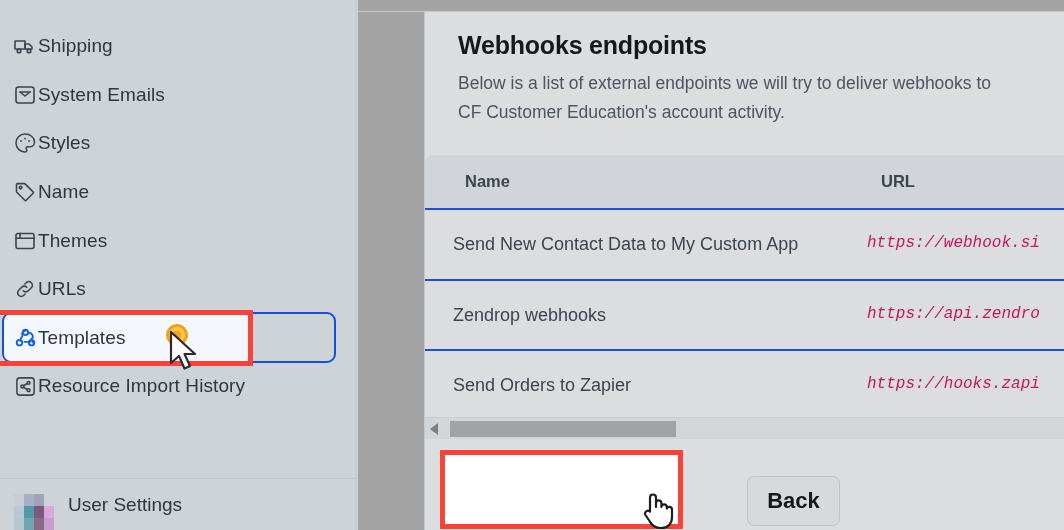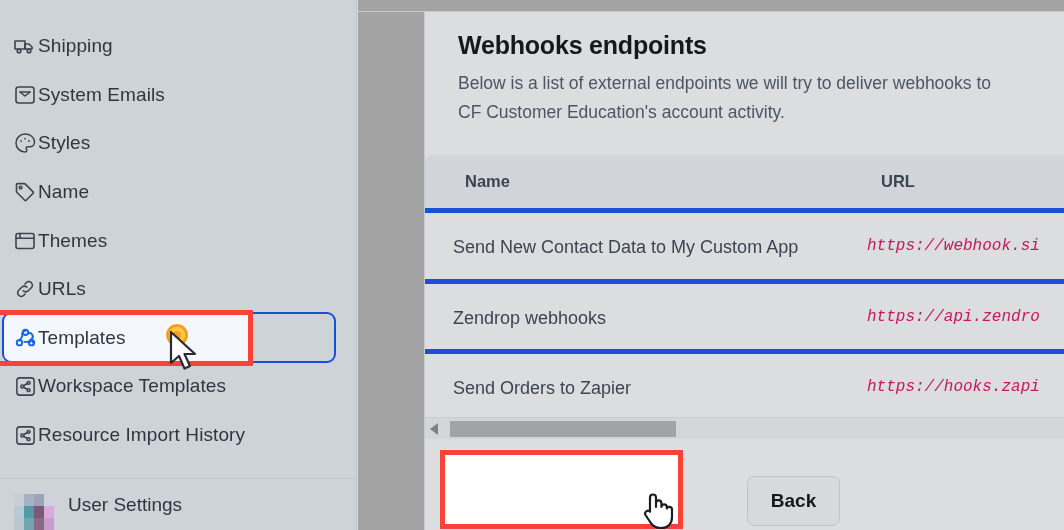--- a/index.html
+++ b/index.html
@@ -138,21 +138,21 @@
     font-size: 16.5px; font-weight: bold;
     color: #3c4452;
     white-space: nowrap;
   }
   .th.c-name { left: 40px; }
   .th.c-url  { left: 456px; }
 
   .trow {
     position: relative;
     height: 70.5px;
-    border-top: 5px solid #1d4ed8;
+    border-top: 2px solid #1d4ed8;
     background: #dbdddf;
   }
   .td {
     position: absolute; top: 24px;
     white-space: nowrap;
   }
   .td.c-name {
     left: 28px;
     font-size: 18px;
     color: #3c4452;
@@ -198,21 +198,21 @@
     letter-spacing: .1px;
     cursor: pointer;
   }
   #btn-back {
     position: absolute; left: 322px; top: 32px;
     width: 93px; height: 50px;
     background: #d7dadd;
     color: #14171c;
     border: 1px solid #bfc3c7; border-radius: 7px;
     font-family: "Liberation Sans", sans-serif;
-    font-size: 19px; font-weight: bold;
+    font-size: 22px; font-weight: bold;
     cursor: pointer;
   }
 
   
   .annot-box {
     position: absolute;
     border: 5px solid #f9423a;
     pointer-events: none;
   }
   #annot-sidebar {
@@ -331,32 +331,20 @@
             <path d="M14.2 8.1a3.3 3.3 0 0 1 3.3 5.7l2.1 3.6"></path>
             <path d="M16.7 16.2H11"></path>
             <circle cx="6.2" cy="17" r="2.6"></circle>
             <circle cx="17.8" cy="17" r="2.6"></circle>
             <circle cx="12" cy="7" r="2.6"></circle>
           </svg>
         </span>
         <span class="nav-label">Templates</span>
       </div>
 
-      <div class="nav-item">
-        <span class="nav-icon">
-          <svg width="23" height="23" viewBox="0 0 24 24" fill="none" stroke="currentColor" stroke-width="1.6" stroke-linecap="round" stroke-linejoin="round">
-            <rect x="3" y="3" width="18" height="18" rx="3"></rect>
-            <circle cx="15.2" cy="8.2" r="1.5"></circle>
-            <circle cx="8.6" cy="12" r="1.5"></circle>
-            <circle cx="15.2" cy="15.8" r="1.5"></circle>
-            <path d="M10 11.2l3.9-2.3M10 12.8l3.9 2.3"></path>
-          </svg>
-        </span>
-        <span class="nav-label">Workspace Templates</span>
-      </div>
 
       <div class="nav-item">
         <span class="nav-icon">
           <svg width="23" height="23" viewBox="0 0 24 24" fill="none" stroke="currentColor" stroke-width="1.6" stroke-linecap="round" stroke-linejoin="round">
             <rect x="3" y="3" width="18" height="18" rx="3"></rect>
             <circle cx="15.2" cy="8.2" r="1.5"></circle>
             <circle cx="8.6" cy="12" r="1.5"></circle>
             <circle cx="15.2" cy="15.8" r="1.5"></circle>
             <path d="M10 11.2l3.9-2.3M10 12.8l3.9 2.3"></path>
           </svg>

